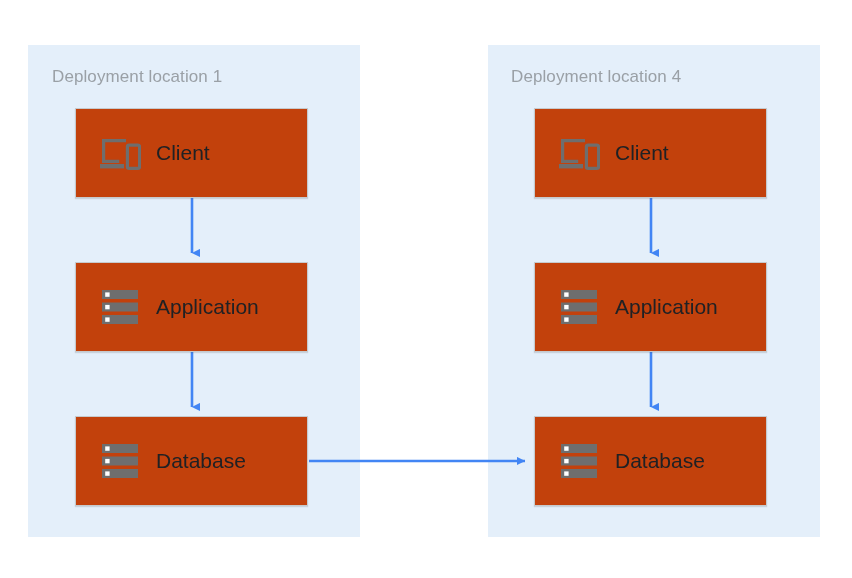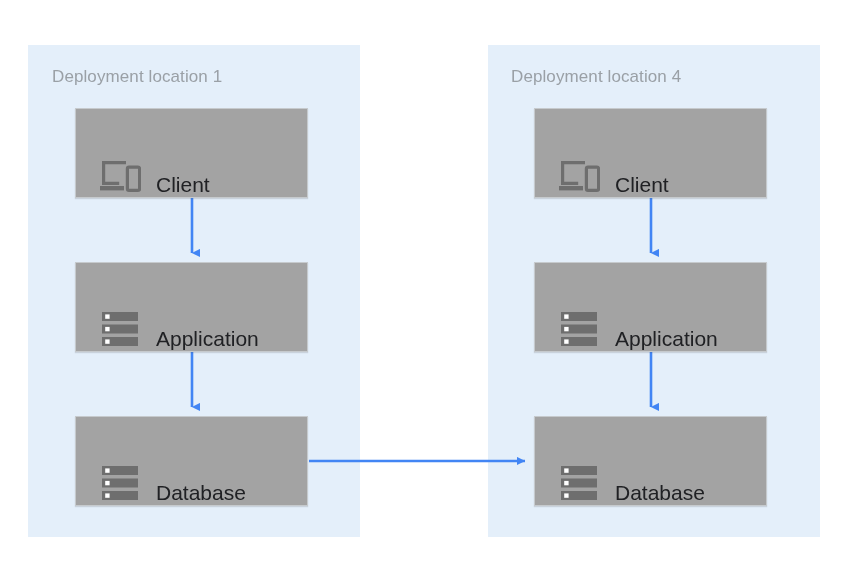--- a/index.html
+++ b/index.html
@@ -27,25 +27,25 @@
   .zone-label {
     position: absolute;
     color: #9aa0a6;
     font-size: 17px;
     font-family: "Liberation Sans", sans-serif;
     letter-spacing: 0.1px;
     white-space: nowrap;
   }
   .node {
     position: absolute;
-    background: #a3a3a3;
+    background: #c2410c;
     border: 1px solid #c6cacd;
     box-sizing: border-box;
     display: flex;
-    align-items: flex-end;
+    align-items: center;
     box-shadow: 0 1px 1px rgba(60,64,67,0.16);
   }
   .node-icon {
     flex: 0 0 auto;
     margin-left: 22px;
     width: 44px;
     height: 44px;
     display: flex;
     align-items: center;
     justify-content: center;

